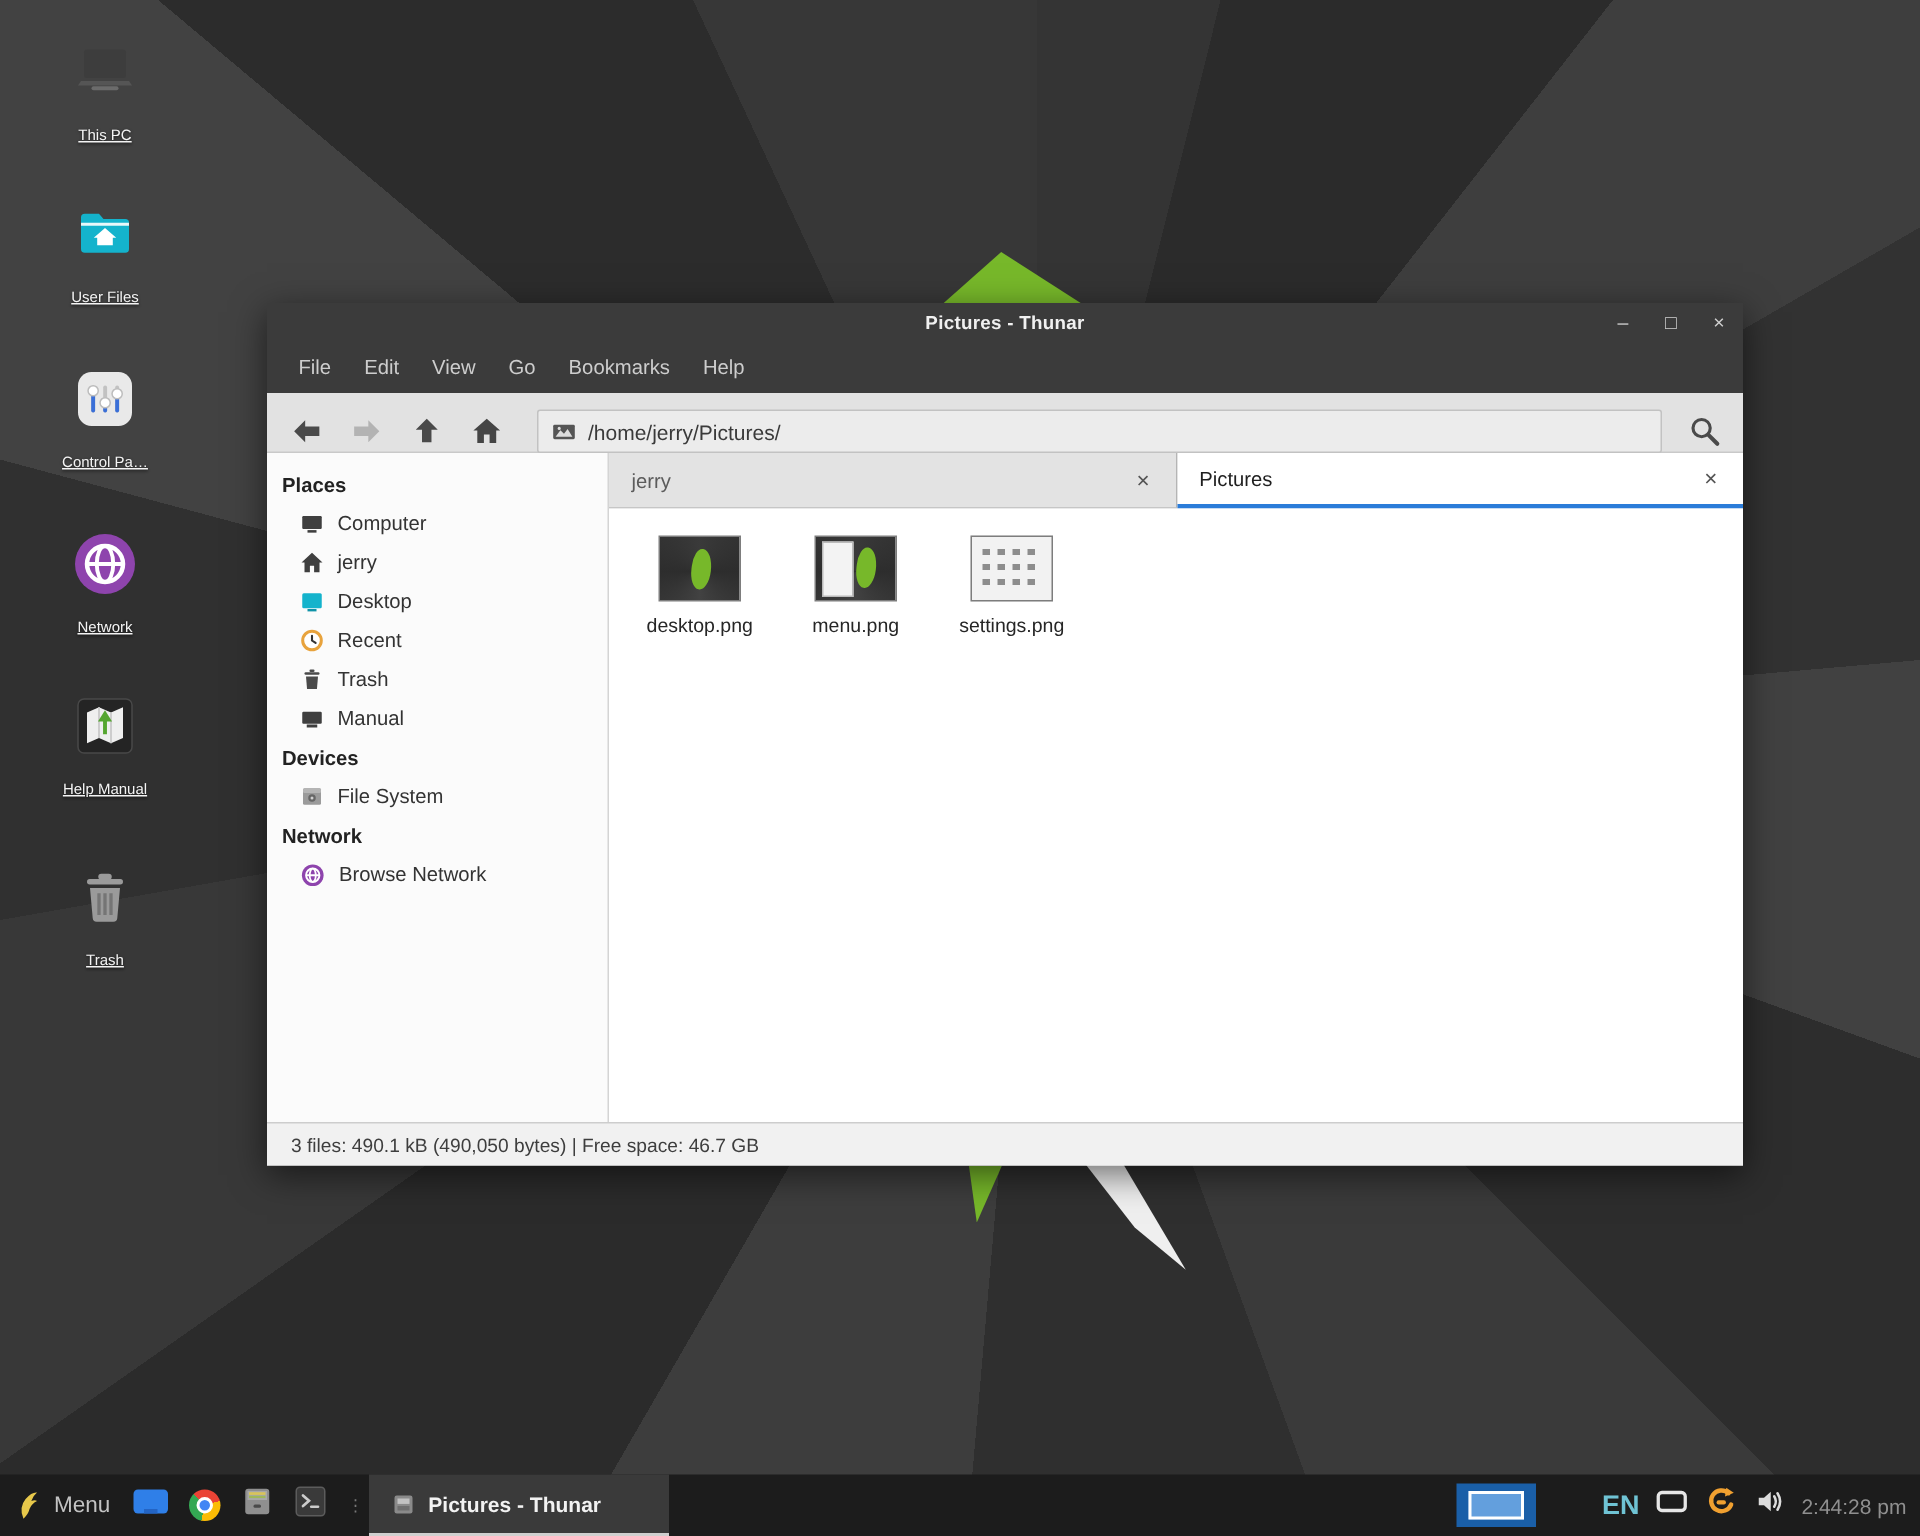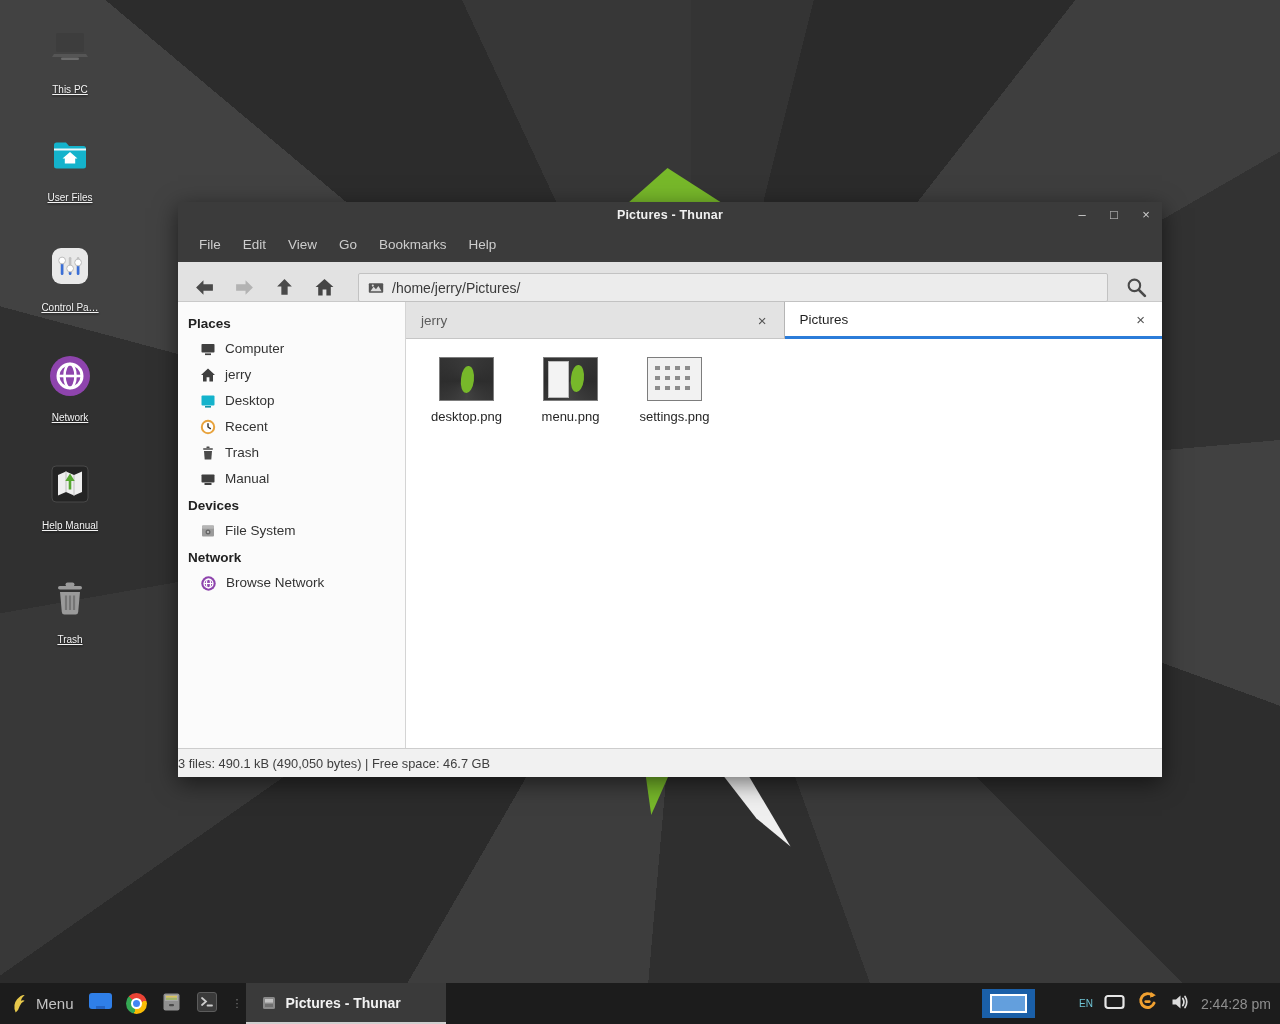--- a/index.html
+++ b/index.html
@@ -60,38 +60,38 @@
   .file { width:97px; text-align:center; }
   .thumb { width:55px; height:44px; margin:0 auto; position:relative; border:1px solid #7d7d7d; overflow:hidden; }
   .thumb-dark { background: conic-gradient(from 0deg at 50% 55%, #3a3a3a, #2d2d2d 90deg, #424242 180deg, #2d2d2d 270deg, #3a3a3a); }
   .leaf { position:absolute; width:13px; height:27px; background:var(--mint-green,#77b82a); border-radius:46% 54% 50% 50%; transform:rotate(7deg); }
   .thumb-menu-panel { position:absolute; left:4px; top:3px; width:21px; height:37px; background:#f3f3f3; border:1px solid #bbb; }
   .thumb-settings { background:#f2f2f2; }
   .settings-dots { position:absolute; left:7px; top:8px; width:5px; height:4px; background:#8d8d8d;
     box-shadow:10px 0 #8d8d8d,20px 0 #8d8d8d,30px 0 #8d8d8d,0 10px #8d8d8d,10px 10px #8d8d8d,20px 10px #8d8d8d,30px 10px #8d8d8d,0 20px #8d8d8d,10px 20px #8d8d8d,20px 20px #8d8d8d,30px 20px #8d8d8d; }
   .file .file-name { display:block; margin-top:8px; font-size:13px; color:#262626; }
 
-  .statusbar { height:29px; background:#f1f1f1; border-top:1px solid #cdcdcd; display:flex; align-items:center; padding-left:0; flex:0 0 auto; }
+  .statusbar { height:29px; background:#f1f1f1; border-top:1px solid #cdcdcd; display:flex; align-items:center; padding-left:16px; flex:0 0 auto; }
   .statusbar span { font-size:12.8px; color:#3e3e3e; }
 
   
   .taskbar { position:absolute; left:0; bottom:0; width:100%; height:41px; background:var(--taskbar,#1c1c1c); display:flex; align-items:center; z-index:10; }
   .tb-menu { display:flex; align-items:center; gap:8px; padding:0 8px 0 9px; height:100%; }
   .tb-menu .tb-menu-label { color:#c3c3c3; font-size:15px; }
   .tb-quick { display:flex; align-items:center; gap:13px; padding:0 6px; }
   .chrome-disc { width:21px; height:21px; border-radius:50%; background:conic-gradient(from -45deg,#ea4335 0 33%,#fbbc05 0 66%,#34a853 0 100%); position:relative; }
   .chrome-disc::after { content:""; position:absolute; left:5px; top:5px; width:11px; height:11px; border-radius:50%; background:#4285f4; border:2.5px solid #fff; box-sizing:border-box; }
   .tb-handle { color:#787878; font-size:11px; padding:0 4px 0 8px; letter-spacing:-1px; }
   .task-btn { height:100%; background:#3a3a3a; border-bottom:2px solid #cfcfcf; display:flex; align-items:center; gap:9px; padding:0 15px; min-width:200px; }
   .task-btn .task-label { color:#f2f2f2; font-size:14px; font-weight:bold; }
   .tb-spacer { flex:1; }
   .pager { width:53px; height:29px; background:#1a5fa8; display:flex; align-items:center; justify-content:center; margin-right:44px; }
   .pager-ws { width:37px; height:19px; background:#639fdd; border:2px solid #fff; }
   .tray { display:flex; align-items:center; gap:11px; padding-right:9px; }
-  .tray-en { color:var(--tray-cyan,#6fc3d4); font-size:10px; font-weight:normal; }
+  .tray-en { color:var(--tray-cyan,#6fc3d4); font-size:18px; font-weight:bold; }
   .tray-clock { color:#8f8f8f; font-size:14px; }
 </style>
 </head>
 <body>
 
 <div class="desktop">
   <div class="shard shard-green-top"></div>
   <div class="shard shard-green-bottom"></div>
   <div class="shard shard-white"></div>
 </div>

